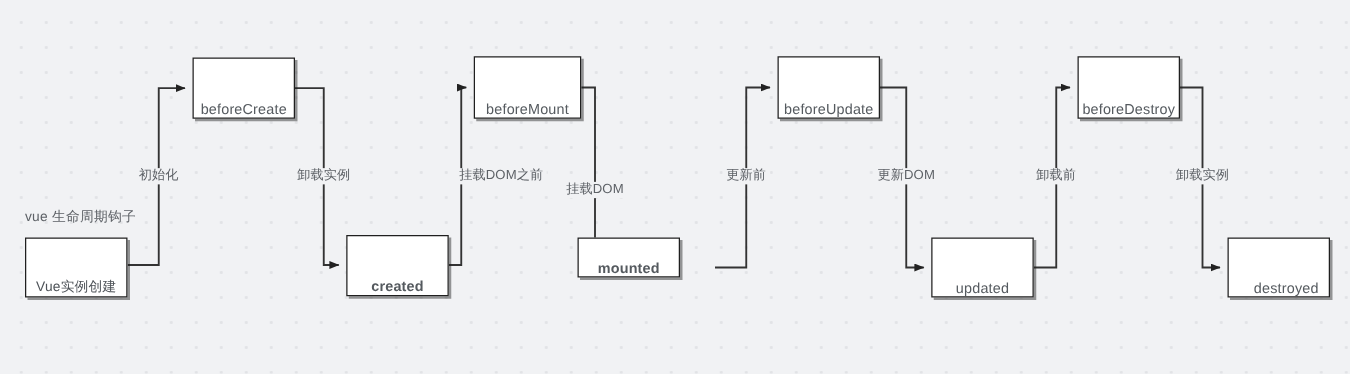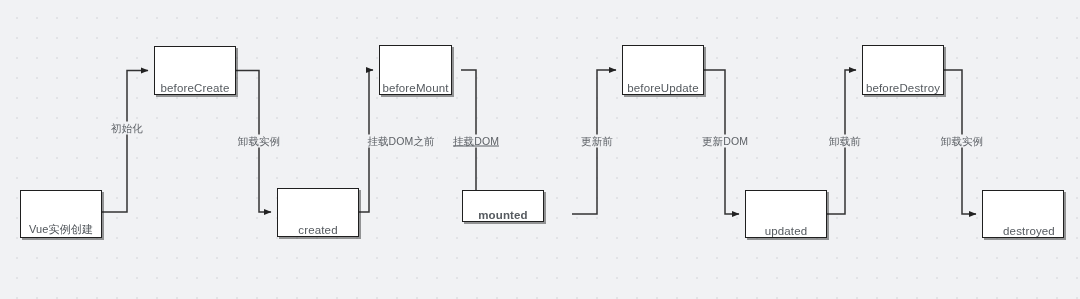--- a/index.html
+++ b/index.html
@@ -82,54 +82,55 @@
         <path d="M 236 70.5 L 259 70.5 L 259 212 L 271 212" fill="none" stroke="#333333" stroke-width="1.5" marker-end="url(#arrow)"></path>
         <path d="M 359 212 L 369 212 L 369 70 L 373 70" fill="none" stroke="#333333" stroke-width="1.5" marker-end="url(#arrow)"></path>
         <path d="M 461 70 L 476 70 L 476 214 L 484 214" fill="none" stroke="#333333" stroke-width="1.5" marker-end="url(#arrow)"></path>
         <path d="M 572 214 L 597 214 L 597 70 L 616 70" fill="none" stroke="#333333" stroke-width="1.5" marker-end="url(#arrow)"></path>
         <path d="M 704 70 L 725 70 L 725 214 L 739 214" fill="none" stroke="#333333" stroke-width="1.5" marker-end="url(#arrow)"></path>
         <path d="M 827 214 L 845 214 L 845 70 L 856 70" fill="none" stroke="#333333" stroke-width="1.5" marker-end="url(#arrow)"></path>
         <path d="M 944 70 L 962 70 L 962 214 L 976 214" fill="none" stroke="#333333" stroke-width="1.5" marker-end="url(#arrow)"></path>
       </g>
   </svg>
 
+  <div class="diagram-title" style="left: 20px; top: 166px;">vue 生命周期钩子</div>
 
   <div id="nodes-layer">
       <div class="node cjk" style="left: 20px; top: 190px; width: 82px; height: 48px;">
         <span>Vue实例创建</span>
       </div>
       <div class="node" style="left: 154px; top: 46px; width: 82px; height: 49px;">
         <span>beforeCreate</span>
       </div>
-      <div class="node" style="left: 277px; top: 188px; width: 82px; height: 49px;">
+      <div class="node" style="left: 277px; top: 188px; width: 82px; height: 49px; font-weight: bold;">
         <span>created</span>
       </div>
-      <div class="node" style="left: 379px; top: 45px; width: 73px; height: 50px;">
+      <div class="node" style="left: 379px; top: 45px; width: 86px; height: 50px;">
         <span>beforeMount</span>
       </div>
       <div class="node" style="left: 462px; top: 190px; width: 82px; height: 32px; font-weight: bold;">
         <span>mounted</span>
       </div>
       <div class="node" style="left: 622px; top: 45px; width: 82px; height: 50px;">
         <span>beforeUpdate</span>
       </div>
       <div class="node" style="left: 745px; top: 190px; width: 82px; height: 48px;">
         <span>updated</span>
       </div>
       <div class="node" style="left: 862px; top: 45px; width: 82px; height: 50px;">
         <span>beforeDestroy</span>
       </div>
       <div class="node" style="left: 982px; top: 190px; width: 82px; height: 48px; padding-left: 12px;">
         <span>destroyed</span>
       </div>
     </div>
   <div id="labels-layer">
-      <div class="edge-label" style="left: 127px; top: 128px;">初始化</div>
+      <div class="edge-label" style="left: 127px; top: 141px;">初始化</div>
       <div class="edge-label" style="left: 259px; top: 141px;">卸载实例</div>
       <div class="edge-label" style="left: 369px; top: 141px; margin-left: 32px;">挂载DOM之前</div>
-      <div class="edge-label" style="left: 476px; top: 141px; text-decoration: underline;">挂载DOM</div>
+      <div class="edge-label" style="left: 476px; top: 152px;">挂载DOM</div>
       <div class="edge-label" style="left: 597px; top: 141px;">更新前</div>
       <div class="edge-label" style="left: 725px; top: 141px;">更新DOM</div>
       <div class="edge-label" style="left: 845px; top: 141px;">卸载前</div>
       <div class="edge-label" style="left: 962px; top: 141px;">卸载实例</div>
     </div>
 
 </div>
 
 </body></html>

